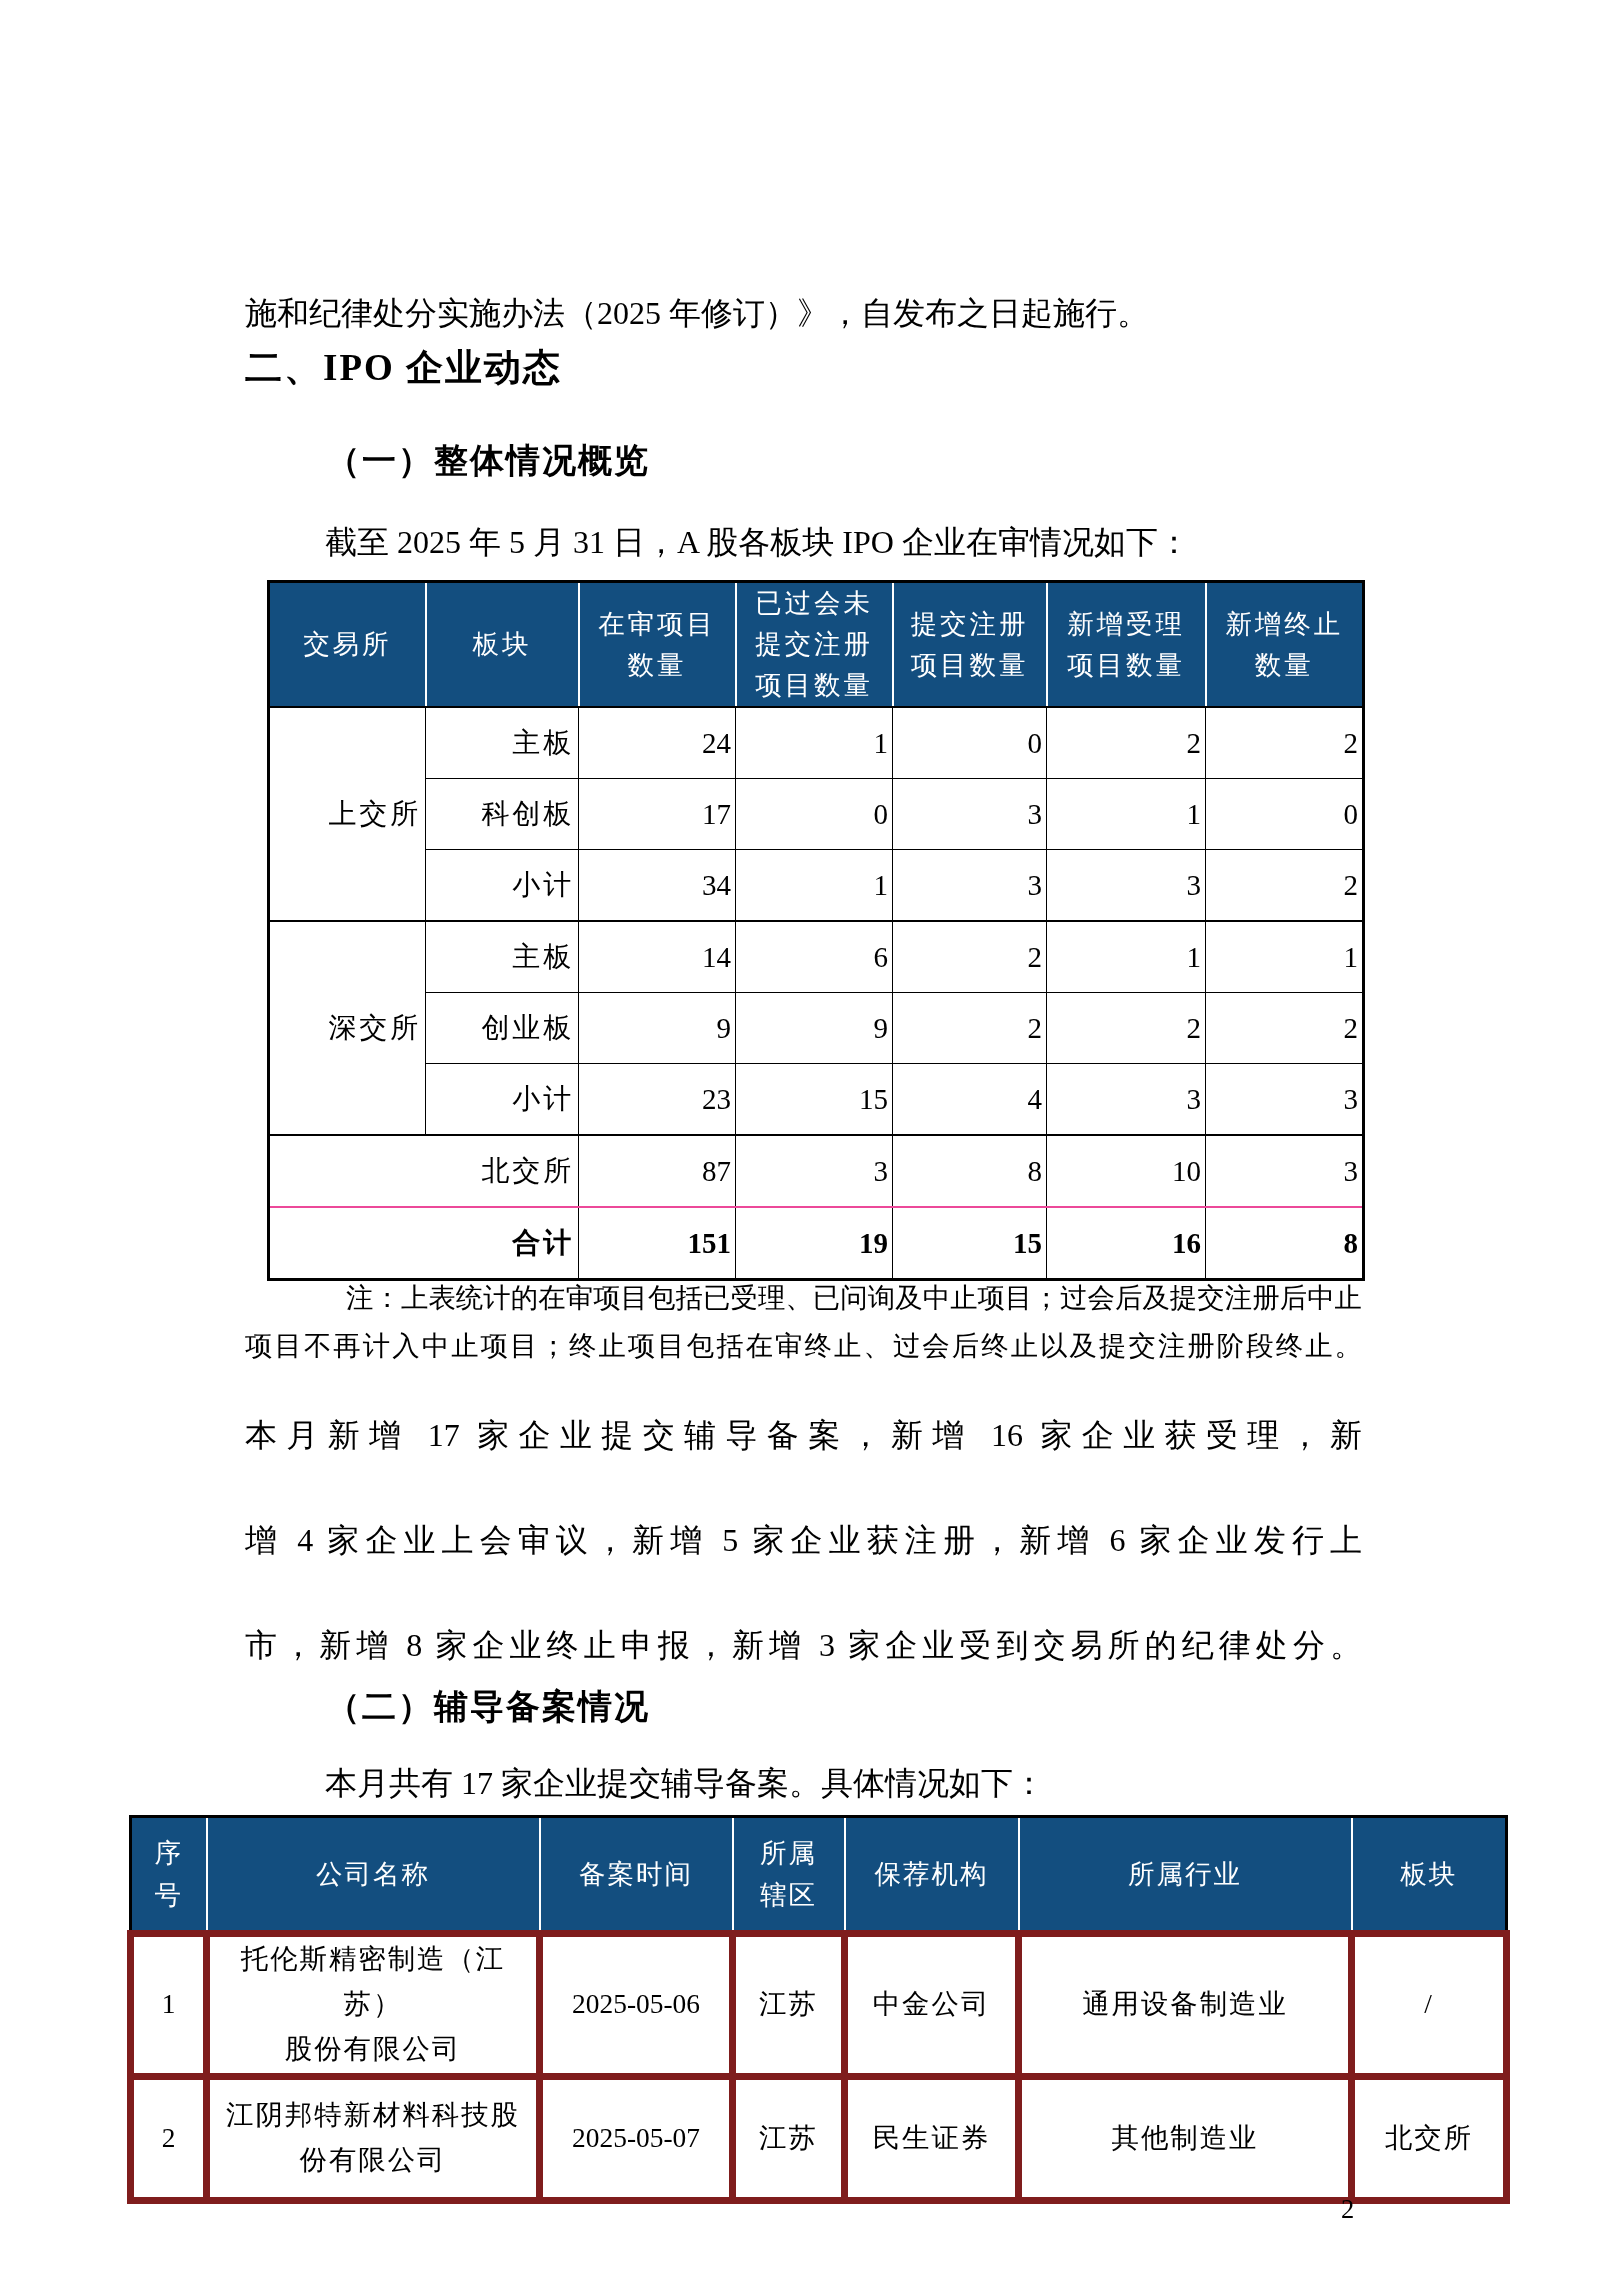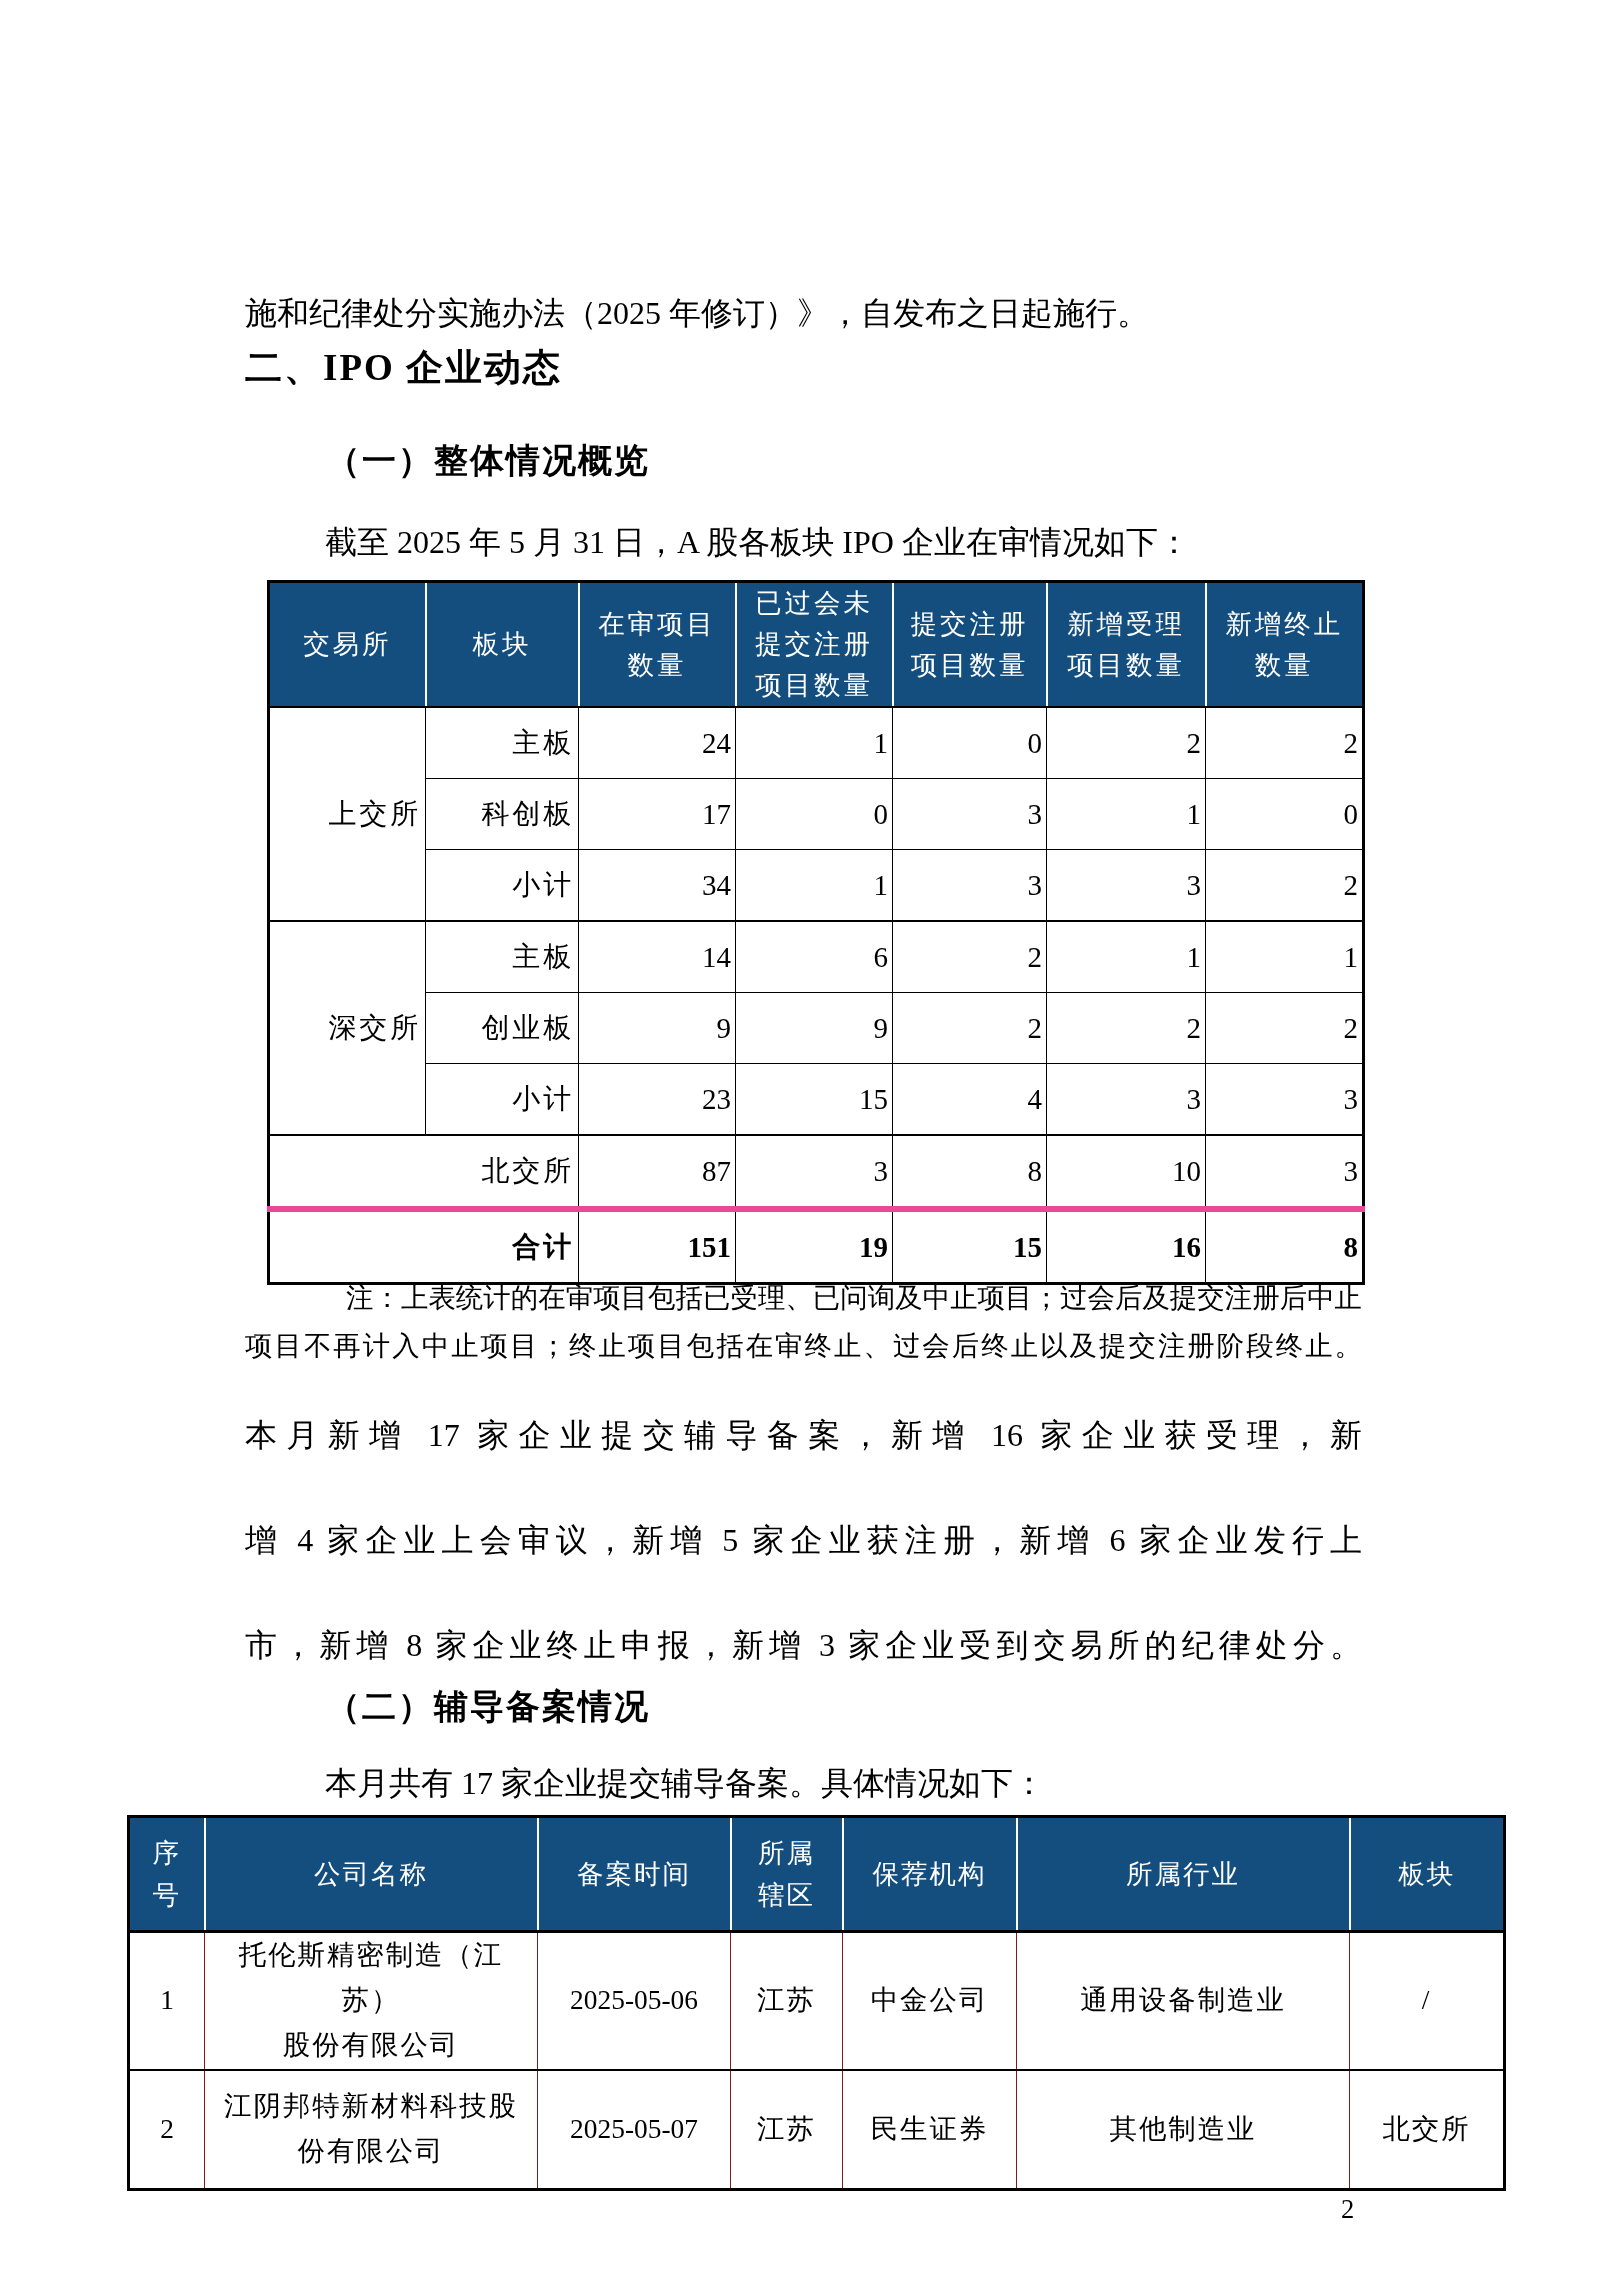--- a/index.html
+++ b/index.html
@@ -39,37 +39,37 @@
     border-bottom:2.9px solid #000;border-top:none;padding:0 3.9px;
   }
   .t1 th:first-child{border-left:none;}
   .t1 th:last-child{border-right:none;}
   .t1 td{
     border:1px solid #000;height:70px;
     font-size:29px;text-align:right;vertical-align:middle;padding:0 3.9px;
   }
   .t1 td.lab{font-size:28px;letter-spacing:2.9px;}
   .t1 tr.sep td{border-top:2px solid #000;}
-  .t1 tr.total td{font-weight:bold;border-top:6px solid #ec4899;}
+  .t1 tr.total td{font-weight:bold;border-top:2px solid #ec4899;}
 
   
   .t2wrap{left:127px;top:1815px;}
   .t2{width:1377px;border:3.9px solid #000;}
   .t2 th{
     background:#134e7f;color:#fff;font-weight:normal;
     font-size:26.5px;letter-spacing:2px;line-height:1.6;
     height:112px;text-align:center;vertical-align:middle;
     white-space:pre-line;
     border-left:2px solid #fff;border-right:2px solid #fff;
     border-bottom:3.9px solid #000;border-top:none;padding:0 3.9px;
   }
   .t2 th:first-child{border-left:none;}
   .t2 th:last-child{border-right:none;}
   .t2 td{
-    border:1px solid #7f1d1d;height:117px;
+    border:7px solid #7f1d1d;height:117px;
     font-size:27.4px;letter-spacing:2px;line-height:1.65;
     text-align:center;vertical-align:middle;padding:0 5.9px;
     white-space:pre-line;
   }
   .t2 tr + tr td{border-top:2.9px solid #000;}
   .t2 td.plain{letter-spacing:0;}
 
   
   .footer{left:245px;top:2196px;width:1137px;font-size:23.5px;line-height:30px;}
   .footer .telfax span.tel{display:inline-block;width:384px;}

